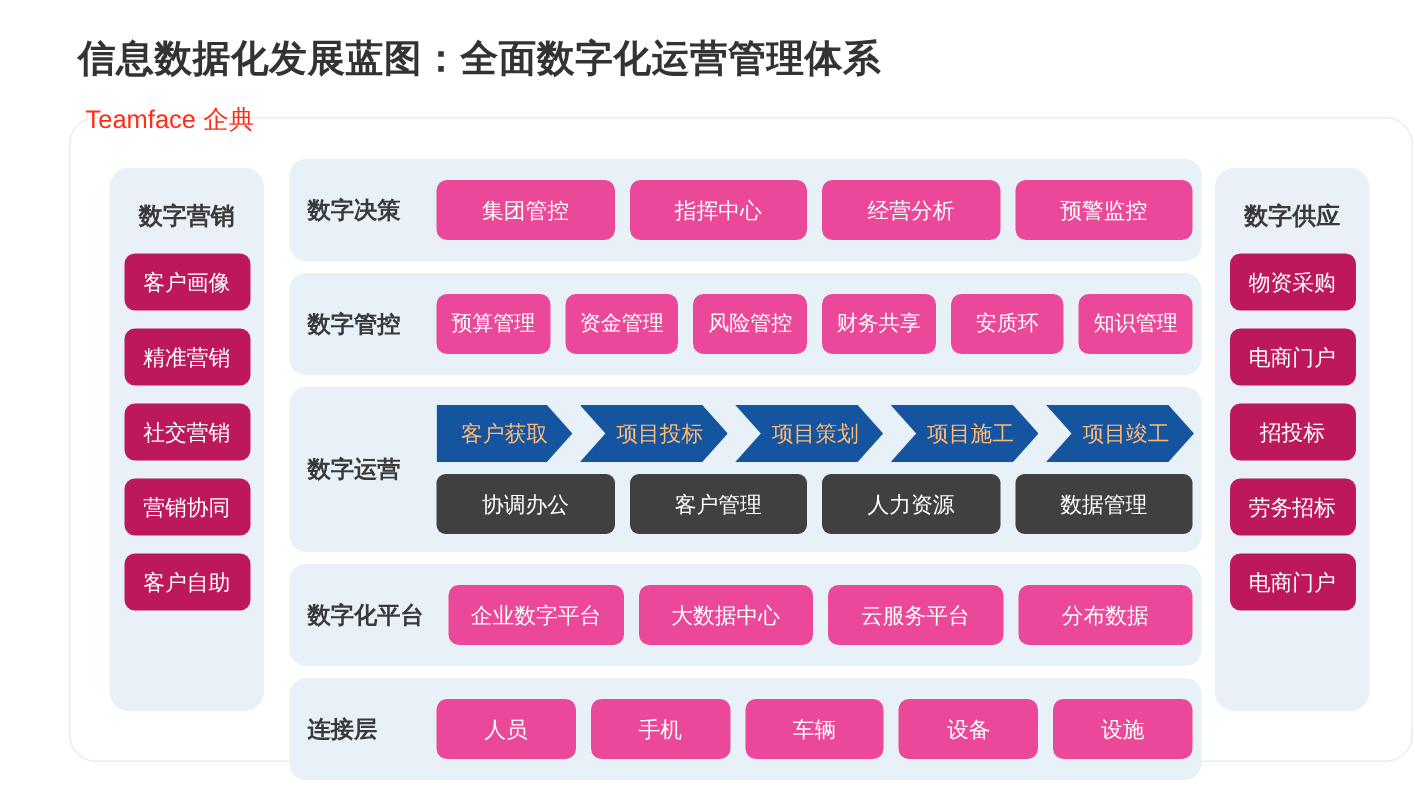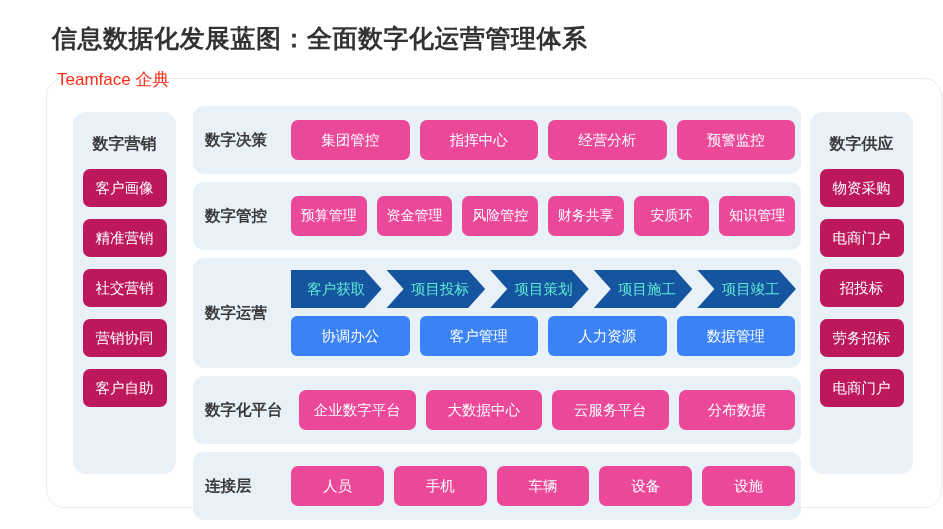--- a/index.html
+++ b/index.html
@@ -145,21 +145,21 @@
     color: #ffffff;
     font-size: 14.5px;
     display: flex;
     align-items: center;
     justify-content: center;
     white-space: nowrap;
     box-sizing: border-box;
   }
   .chip.tight { font-size: 14px; }
   .chip.dark {
-    background: #3b82f6;
+    background: #404040;
     border-radius: 6px;
   }
 
   
   .ops-stack {
     flex: 1 1 auto;
     display: flex;
     flex-direction: column;
     gap: 8px;
     padding-right: 6px;
@@ -168,21 +168,21 @@
   .chevron-band {
     display: flex;
     align-items: stretch;
     height: 38px;
     position: relative;
   }
   .chev {
     position: relative;
     flex: 1 1 0;
     background: #15549f;
-    color: #5eead4;
+    color: #fdba74;
     font-size: 14.5px;
     display: flex;
     align-items: center;
     justify-content: center;
     white-space: nowrap;
     margin-right: -1px;
     -webkit-clip-path: polygon(0 0, calc(100% - 17px) 0, 100% 50%, calc(100% - 17px) 100%, 0 100%, 17px 50%);
     clip-path: polygon(0 0, calc(100% - 17px) 0, 100% 50%, calc(100% - 17px) 100%, 0 100%, 17px 50%);
     padding-left: 8px;
     box-sizing: border-box;

